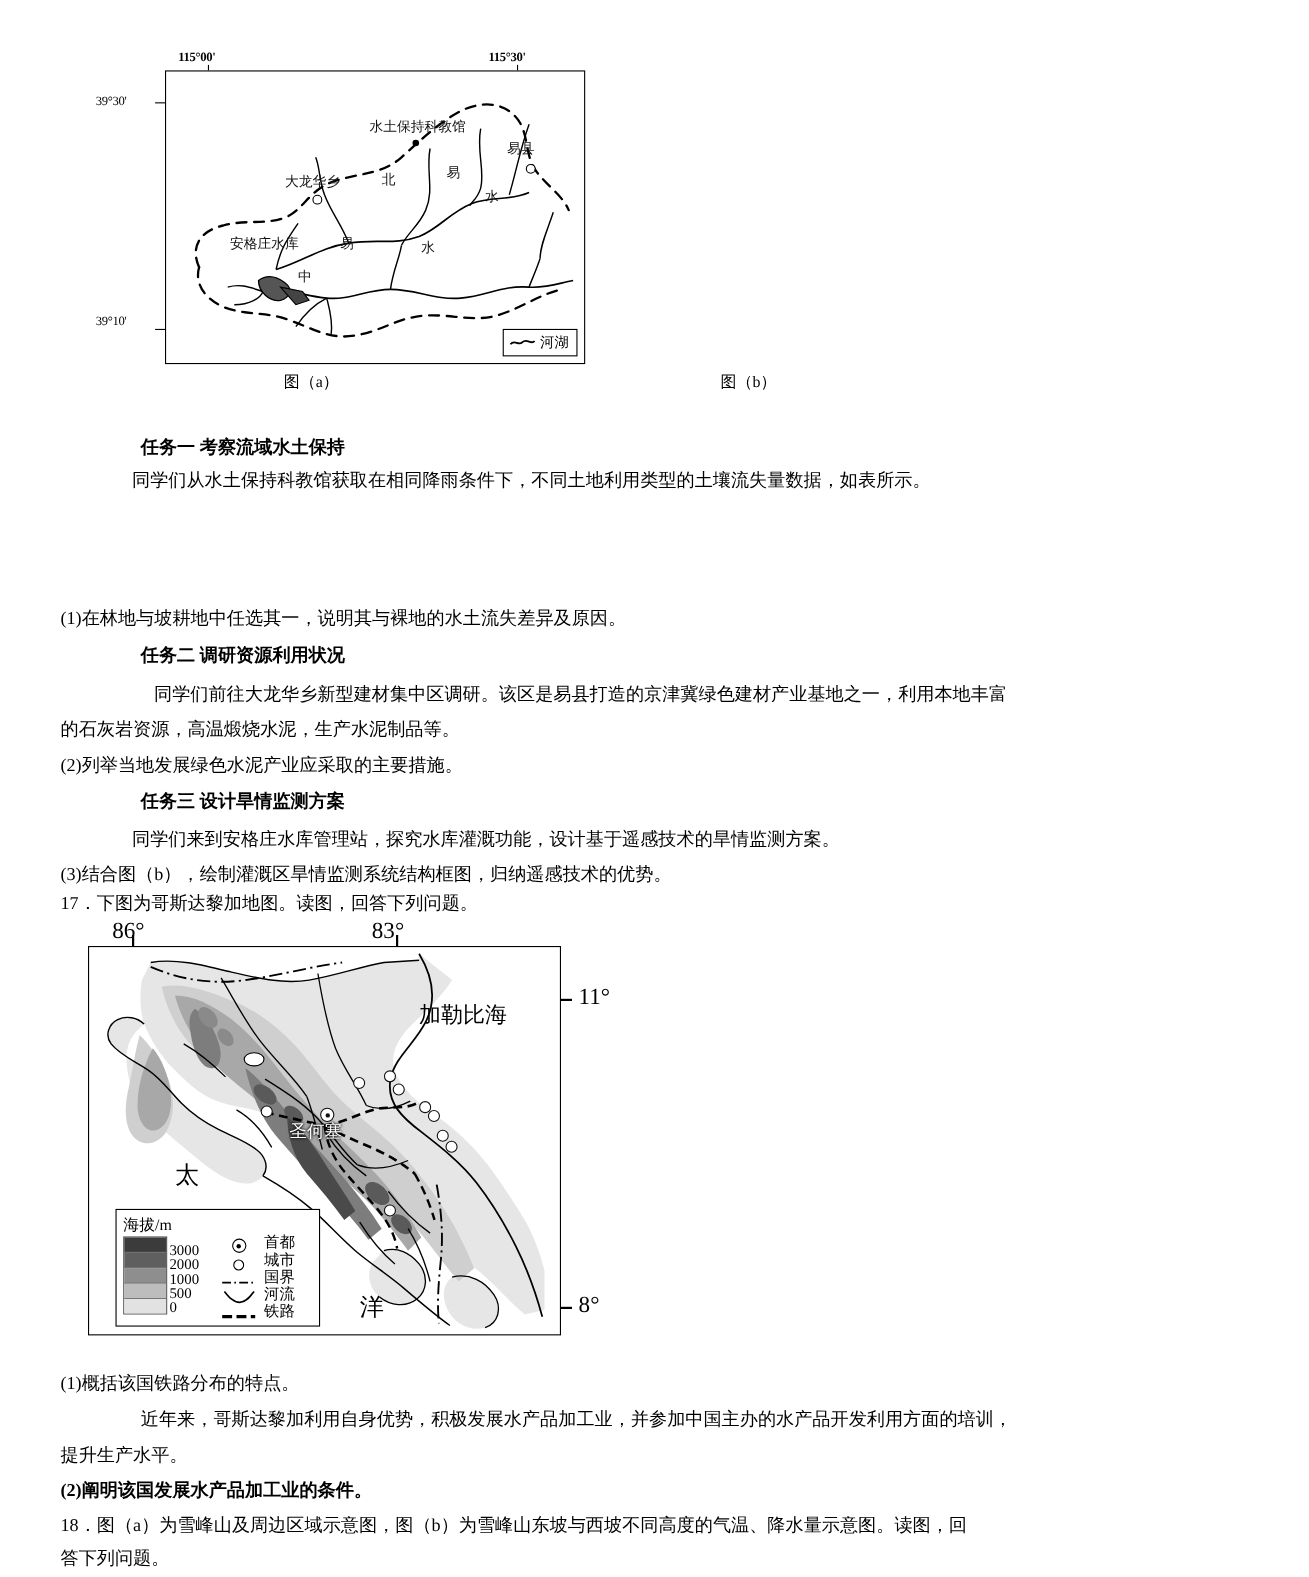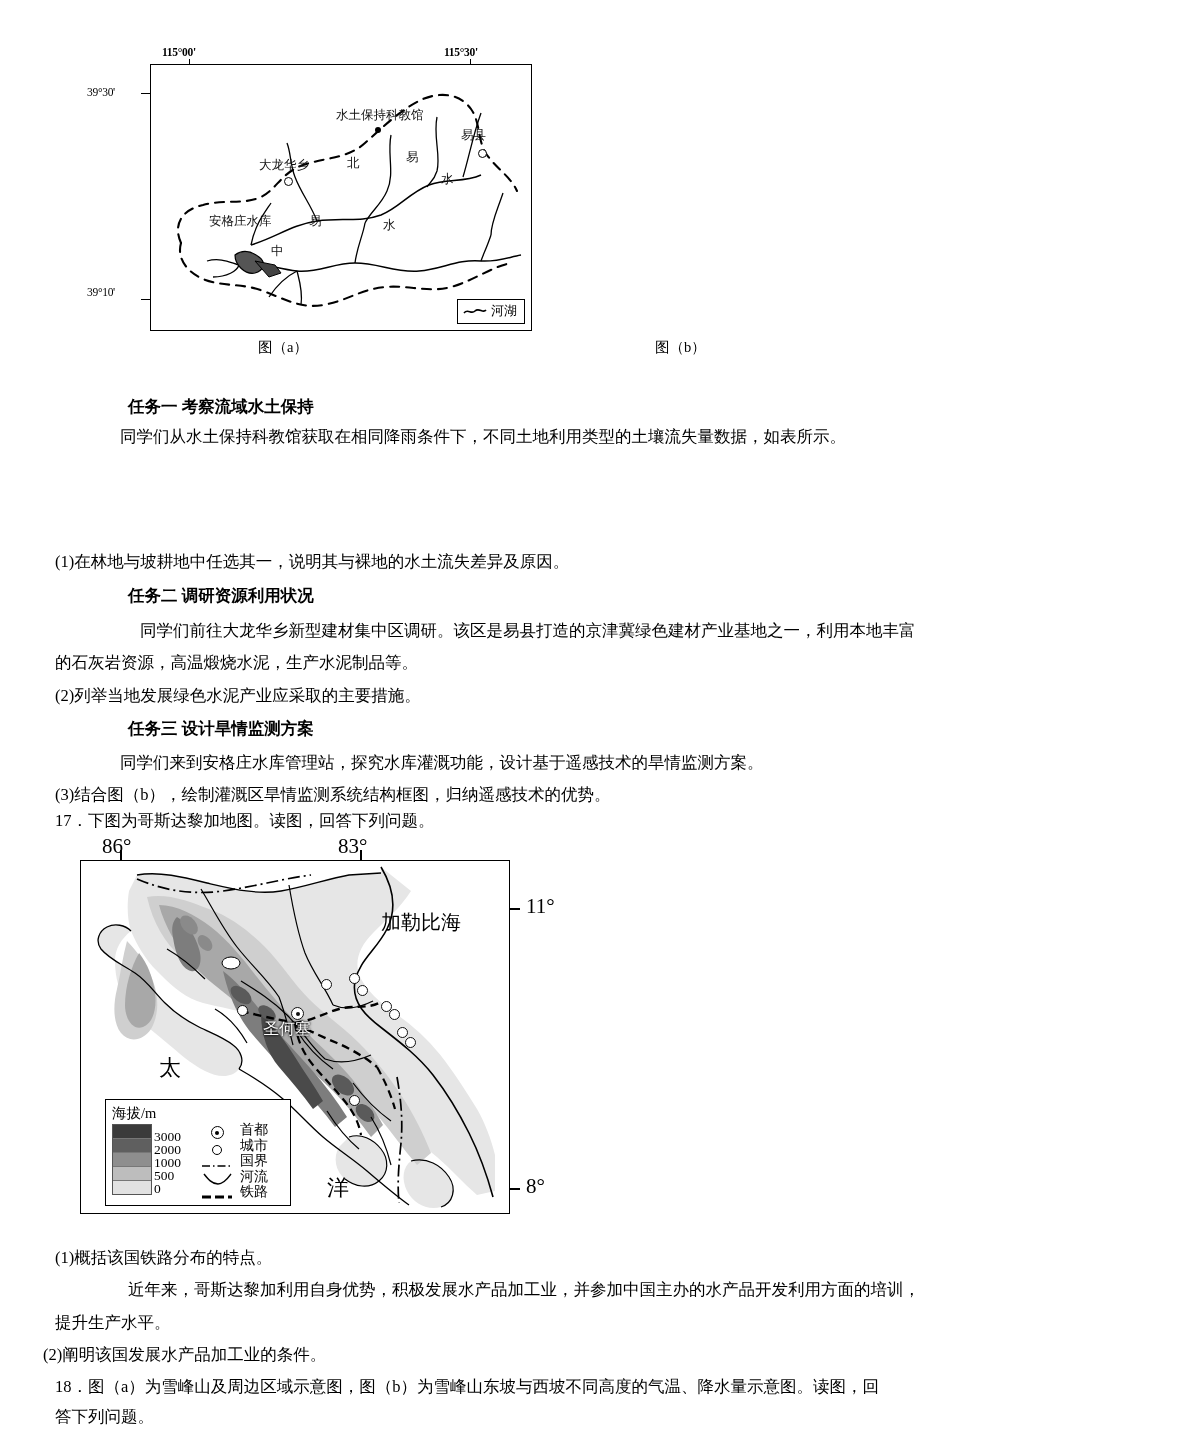--- a/index.html
+++ b/index.html
@@ -541,16 +541,16 @@
           </div>
         </div>
       </div>
     </div>
   </div>
 </div>
 
 <div class="ptext" style="left:55px; top:1243px;">(1)概括该国铁路分布的特点。</div>
 <div class="ptext" style="left:128px; top:1275px;">近年来，哥斯达黎加利用自身优势，积极发展水产品加工业，并参加中国主办的水产品开发利用方面的培训，</div>
 <div class="ptext" style="left:55px; top:1308px;">提升生产水平。</div>
-<div class="ptext" style="left:43px; top:1340px;">(2)阐明该国发展水产品加工业的条件。</div>
+<div class="ptext" style="left:55px; top:1340px;font-weight:bold;">(2)阐明该国发展水产品加工业的条件。</div>
 
 <div class="ptext" style="left:55px; top:1372px;">18．图（a）为雪峰山及周边区域示意图，图（b）为雪峰山东坡与西坡不同高度的气温、降水量示意图。读图，回</div>
 <div class="ptext" style="left:55px; top:1402px;">答下列问题。</div>
 
 </body></html>

